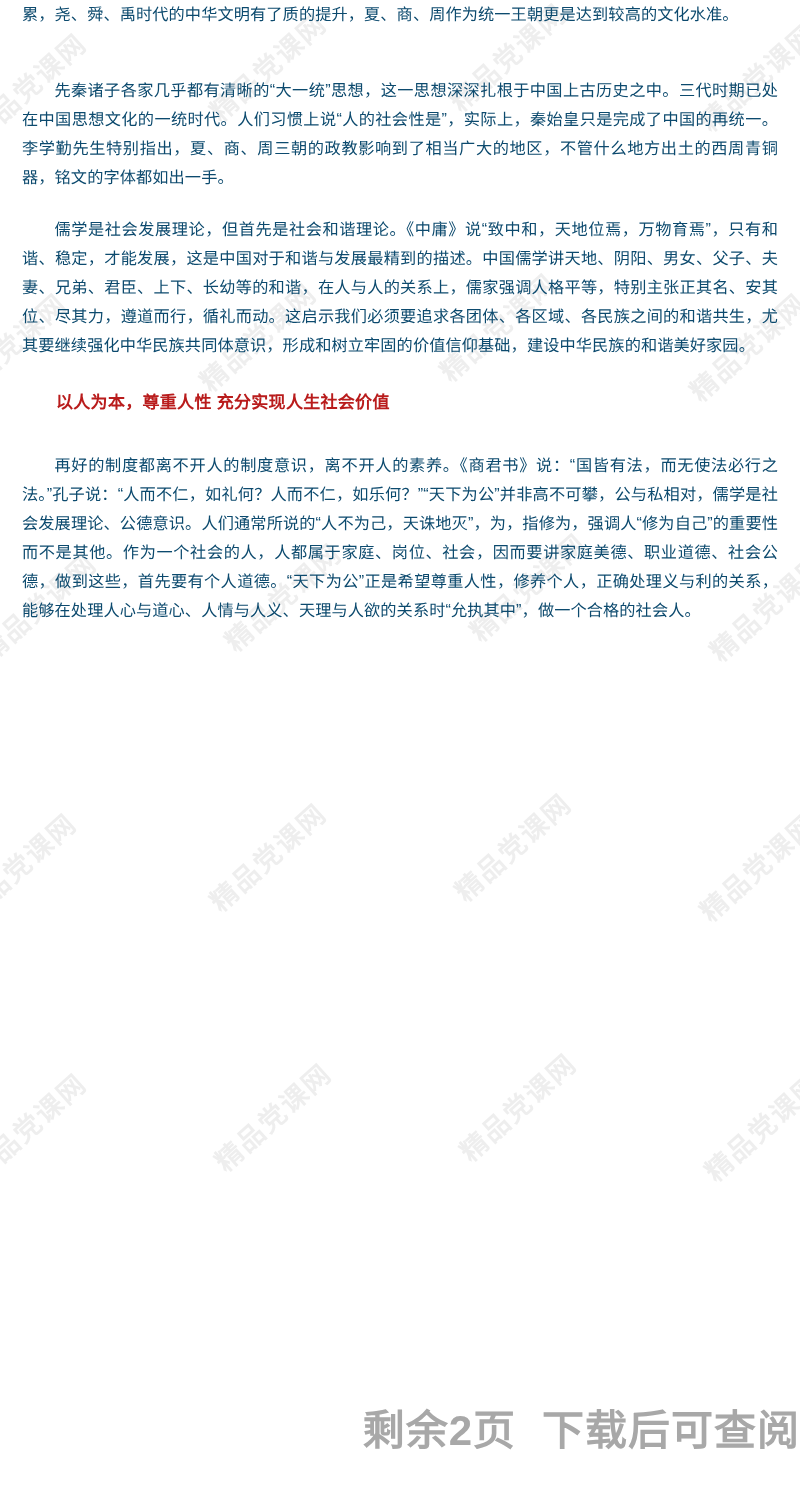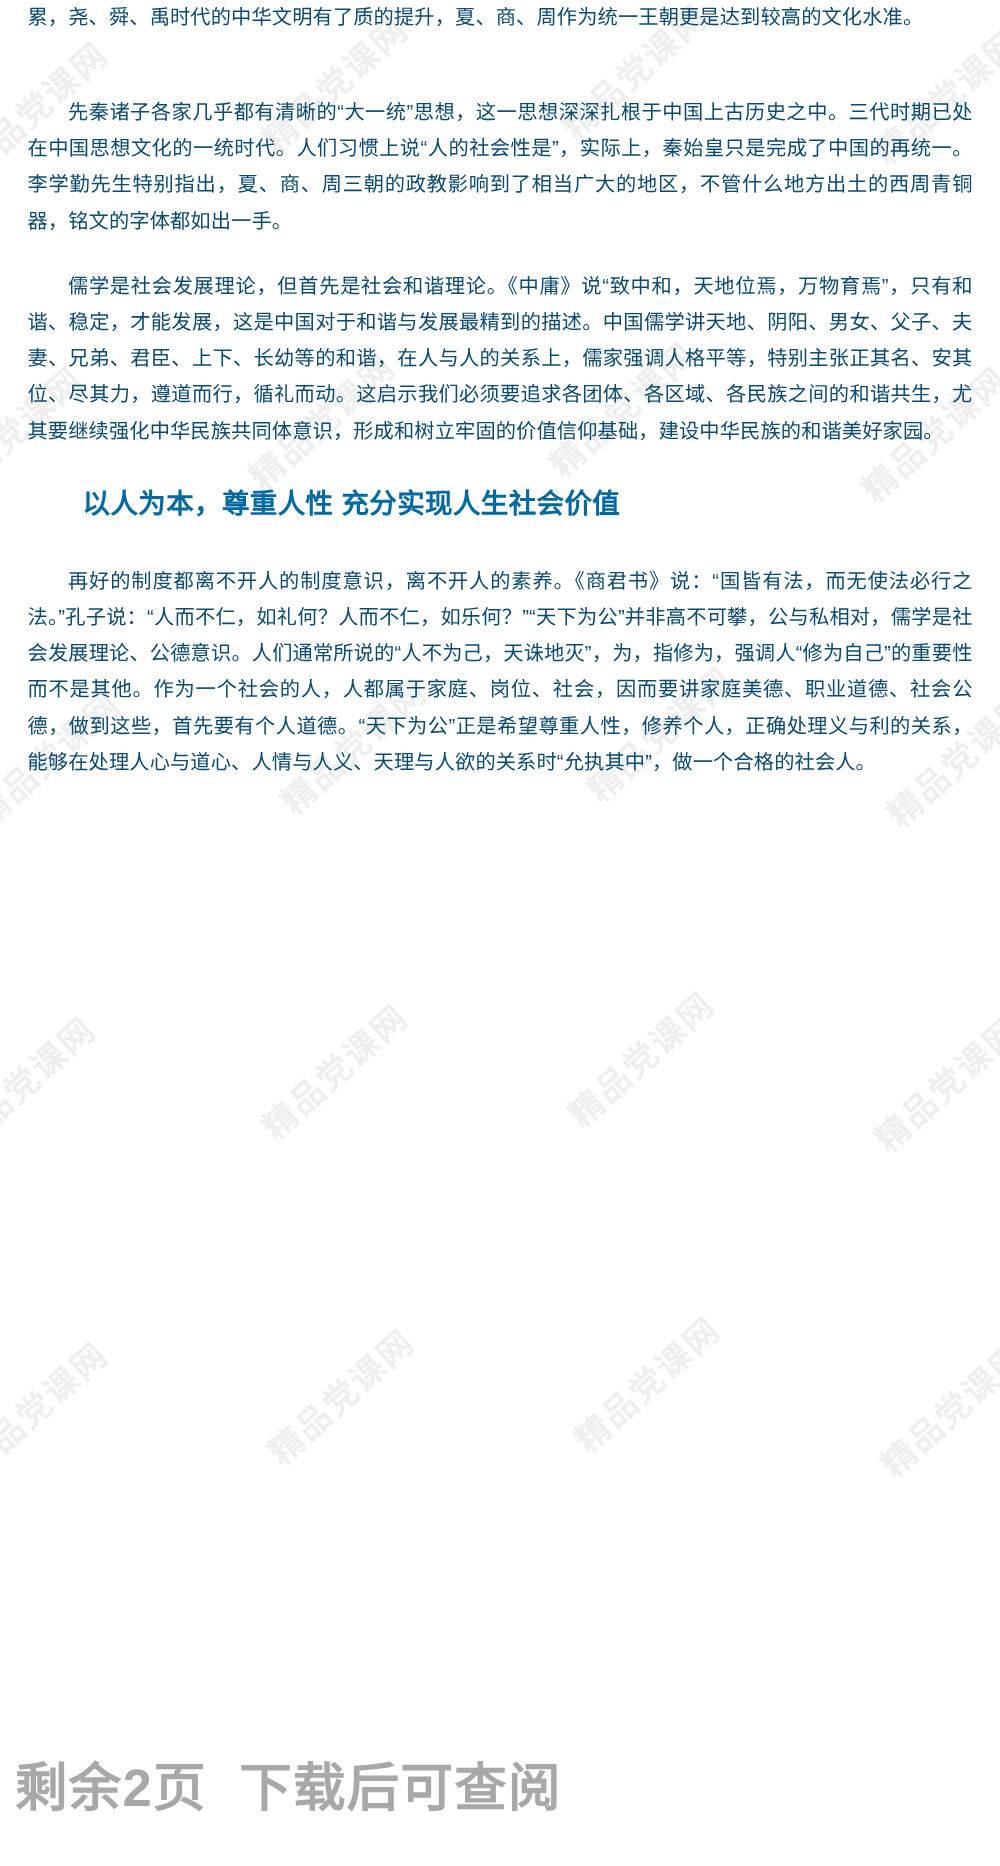--- a/index.html
+++ b/index.html
@@ -67,36 +67,36 @@
     margin-top: 0;
     margin-bottom: 47px;
   }
   .para.tight-after {
     margin-bottom: 22px;
   }
 
   .section-heading {
     margin: 0 0 34px 0;
     padding-top: 6px;
-    font-size: 22px;
+    font-size: 17px;
     line-height: 29px;
     font-weight: 700;
-    color: #0369a1;
+    color: #b91c1c;
     text-indent: 2em;
     letter-spacing: 0.3px;
   }
 
   
   .footer-notice {
     position: absolute;
     left: 12px;
     right: 0;
     top: 1396px;
     z-index: 10;
-    text-align: left;
+    text-align: right;
     color: #a8a8a8;
     font-size: 42px;
     font-weight: 700;
     letter-spacing: 1px;
     user-select: none;
   }
   .footer-notice .remain-pages {
     margin-right: 26px;
   }
   .footer-notice .download-hint {

